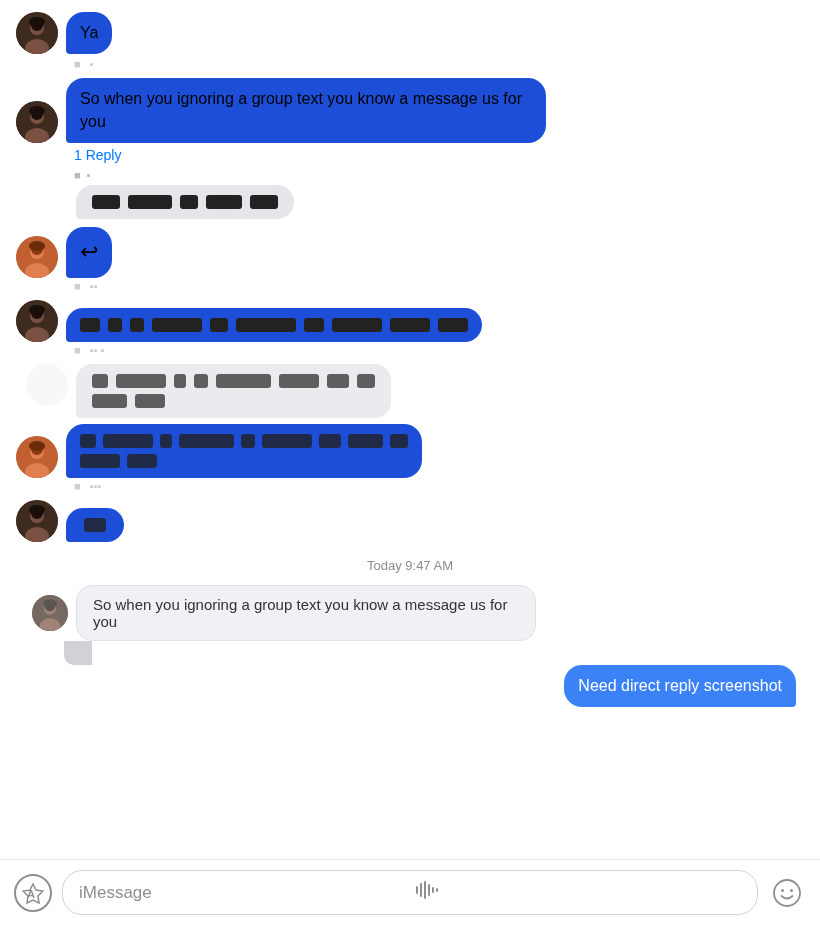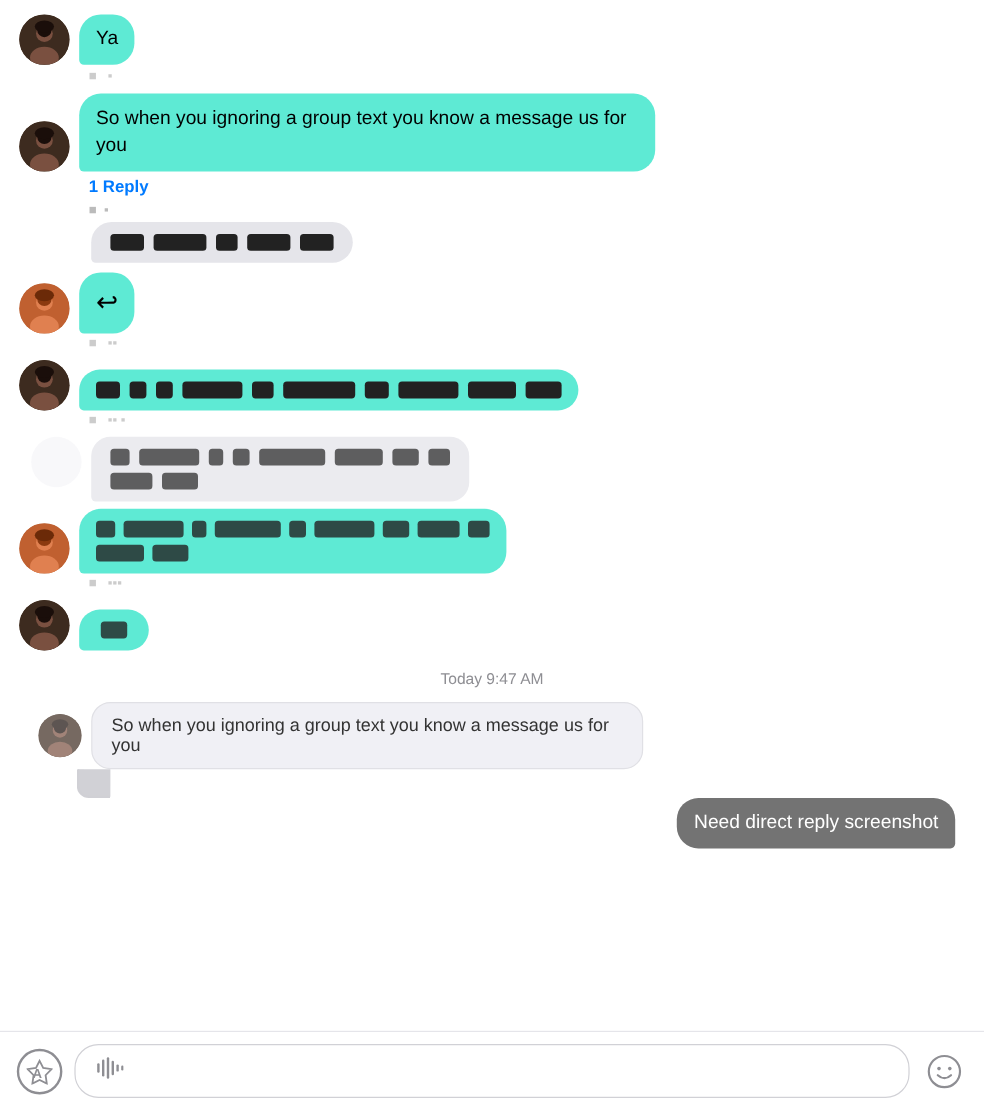--- a/index.html
+++ b/index.html
@@ -71,46 +71,46 @@
     .msg-bubble {
       max-width: 480px;
       padding: 10px 14px;
       border-radius: 18px;
       font-size: 16px;
       line-height: 1.4;
       position: relative;
     }
 
     .msg-bubble.received-bubble {
-      background: #5eead4;
+      background: #1d4ed8;
       color: #000;
       border-bottom-left-radius: 4px;
       margin-left: 8px;
     }
 
     .msg-bubble.sent-bubble {
-      background: #737373;
+      background: #3b82f6;
       color: #fff;
       border-bottom-right-radius: 4px;
       margin-right: 8px;
     }
 
     
     .timestamp {
       text-align: center;
       font-size: 13px;
       color: #8e8e93;
       margin: 16px 0 12px 0;
     }
 
     
     .reply-indicator {
       color: #007AFF;
       font-size: 14px;
-      font-weight: 700;
+      font-weight: 400;
       margin-left: 58px;
       margin-top: 4px;
       margin-bottom: 6px;
       cursor: pointer;
     }
 
     .redact-block {
       background: #222;
       border-radius: 3px;
       height: 14px;
@@ -397,20 +397,21 @@
   </div>
 
   <div class="input-bar">
     <div class="app-store-btn">
       <svg width="22" height="22" viewBox="0 0 22 22" xmlns="http://www.w3.org/2000/svg">
         <path d="M11 2 L14 8 L21 9 L16 14 L17 21 L11 18 L5 21 L6 14 L1 9 L8 8 Z" fill="none" stroke="#8e8e93" stroke-width="1.5"></path>
         <text x="5" y="16" font-size="11" fill="#8e8e93" font-weight="bold">A</text>
       </svg>
     </div>
     <div class="imessage-input">
+      <span>iMessage</span>
       <span class="wave-icon">
         <svg width="24" height="20" viewBox="0 0 24 20" xmlns="http://www.w3.org/2000/svg">
           <rect x="2" y="6" width="2" height="8" rx="1" fill="#8e8e93"></rect>
           <rect x="6" y="3" width="2" height="14" rx="1" fill="#8e8e93"></rect>
           <rect x="10" y="1" width="2" height="18" rx="1" fill="#8e8e93"></rect>
           <rect x="14" y="4" width="2" height="12" rx="1" fill="#8e8e93"></rect>
           <rect x="18" y="7" width="2" height="6" rx="1" fill="#8e8e93"></rect>
           <rect x="22" y="8" width="2" height="4" rx="1" fill="#8e8e93"></rect>
         </svg>
       </span>

